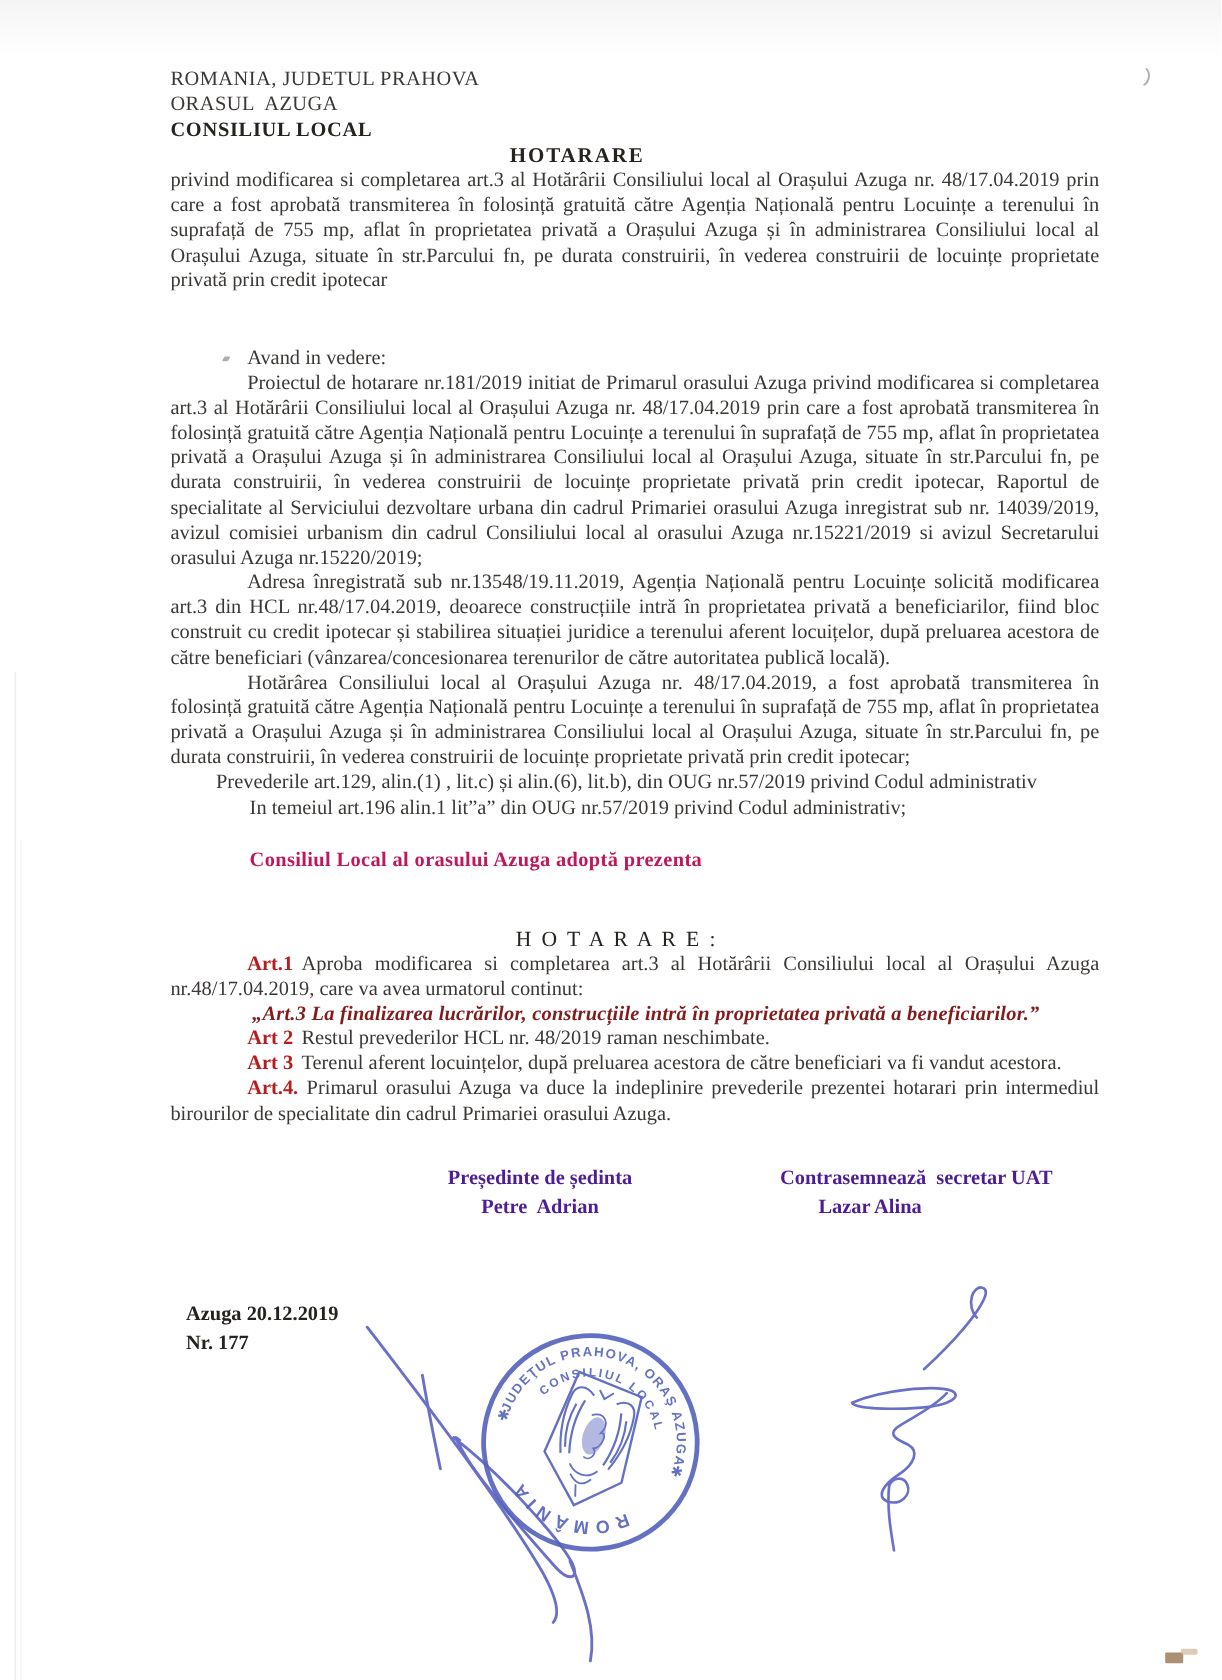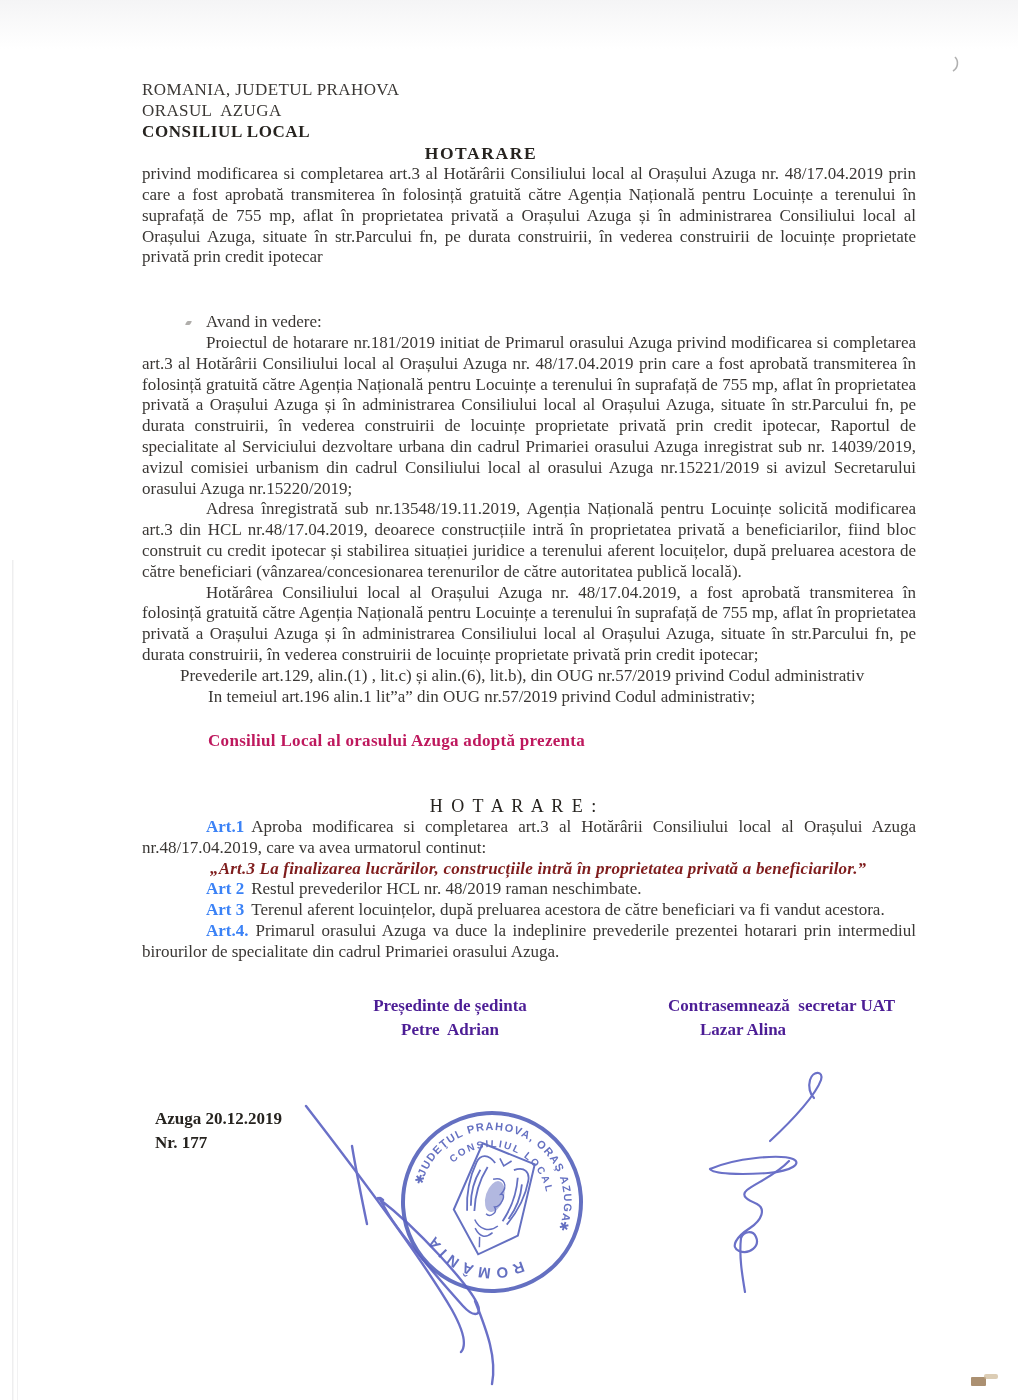--- a/index.html
+++ b/index.html
@@ -12,21 +12,21 @@
     color:#3a3734;
   }
   
   .page::before{
     content:"";position:absolute;top:0;left:0;right:0;height:58px;
     background:linear-gradient(180deg,#ececee 0%,rgba(255,255,255,0) 85%);
     opacity:.55;pointer-events:none;
   }
   .content{
     position:relative;
-    padding:80px 102px 0 142px;
+    padding:56px 102px 0 142px;
     font-size:17px;line-height:20.8px;
   }
   .hdr p{margin:0;white-space:pre-wrap;letter-spacing:.4px;}
   .hdr .b{font-weight:bold;color:#26231f;letter-spacing:.6px;}
   .doc-title{
     margin:1px 0 0 0;text-align:center;padding-right:96px;
     font-weight:bold;color:#26231f;font-size:17.5px;letter-spacing:1.6px;
   }
   p.j{margin:0;text-align:justify;}
   p.ind{text-indent:64px;}
@@ -37,33 +37,33 @@
     background:#8f8c88;border-radius:1px;transform:skewX(-30deg);opacity:.7;
   }
   .legal1{margin:0;padding-left:38px;}
   .legal2{margin:0;padding-left:66px;}
   .adoption{margin:24px 0 0 0;padding-left:66px;font-weight:bold;color:#be185d;letter-spacing:.3px;}
   .dec-title{
     margin:44px 0 0 0;text-align:center;padding-right:30px;
     font-weight:normal;color:#26231f;font-size:18px;letter-spacing:2px;
   }
   .article{margin:33px 0 0 0;}
-  .article .lbl{font-weight:bold;color:#3b82f6;margin-right:7px;}
+  .article .lbl{font-weight:bold;color:#b91c1c;margin-right:7px;}
   .art-quote{
     margin:0;padding-left:68px;font-weight:bold;font-style:italic;color:#7f1d1d;
     font-size:17px;letter-spacing:.2px;
   }
   .a2{margin-top:25px;}
   .a3{margin-top:25px;}
   .a4{margin-top:21px;}
   .sigs{position:relative;height:96px;margin-top:32px;}
   .sig{position:absolute;top:0;}
   .sig p{margin:0;font-weight:bold;color:#4c1d95;white-space:pre-wrap;line-height:24px;}
   .sig-president{left:188px;width:240px;text-align:center;}
-  .sig-secretary{left:526px;width:260px;}
+  .sig-secretary{left:508px;width:260px;}
   .sig-secretary .name{padding-left:32px;}
   .footer{margin-top:17px;padding-left:13px;}
   .footer p{margin:0;font-weight:bold;color:#26231f;line-height:24px;}
   .overlay{position:absolute;inset:0;pointer-events:none;}
 </style>
 </head>
 <body>
 
 <div class="page">
   <div class="content">

